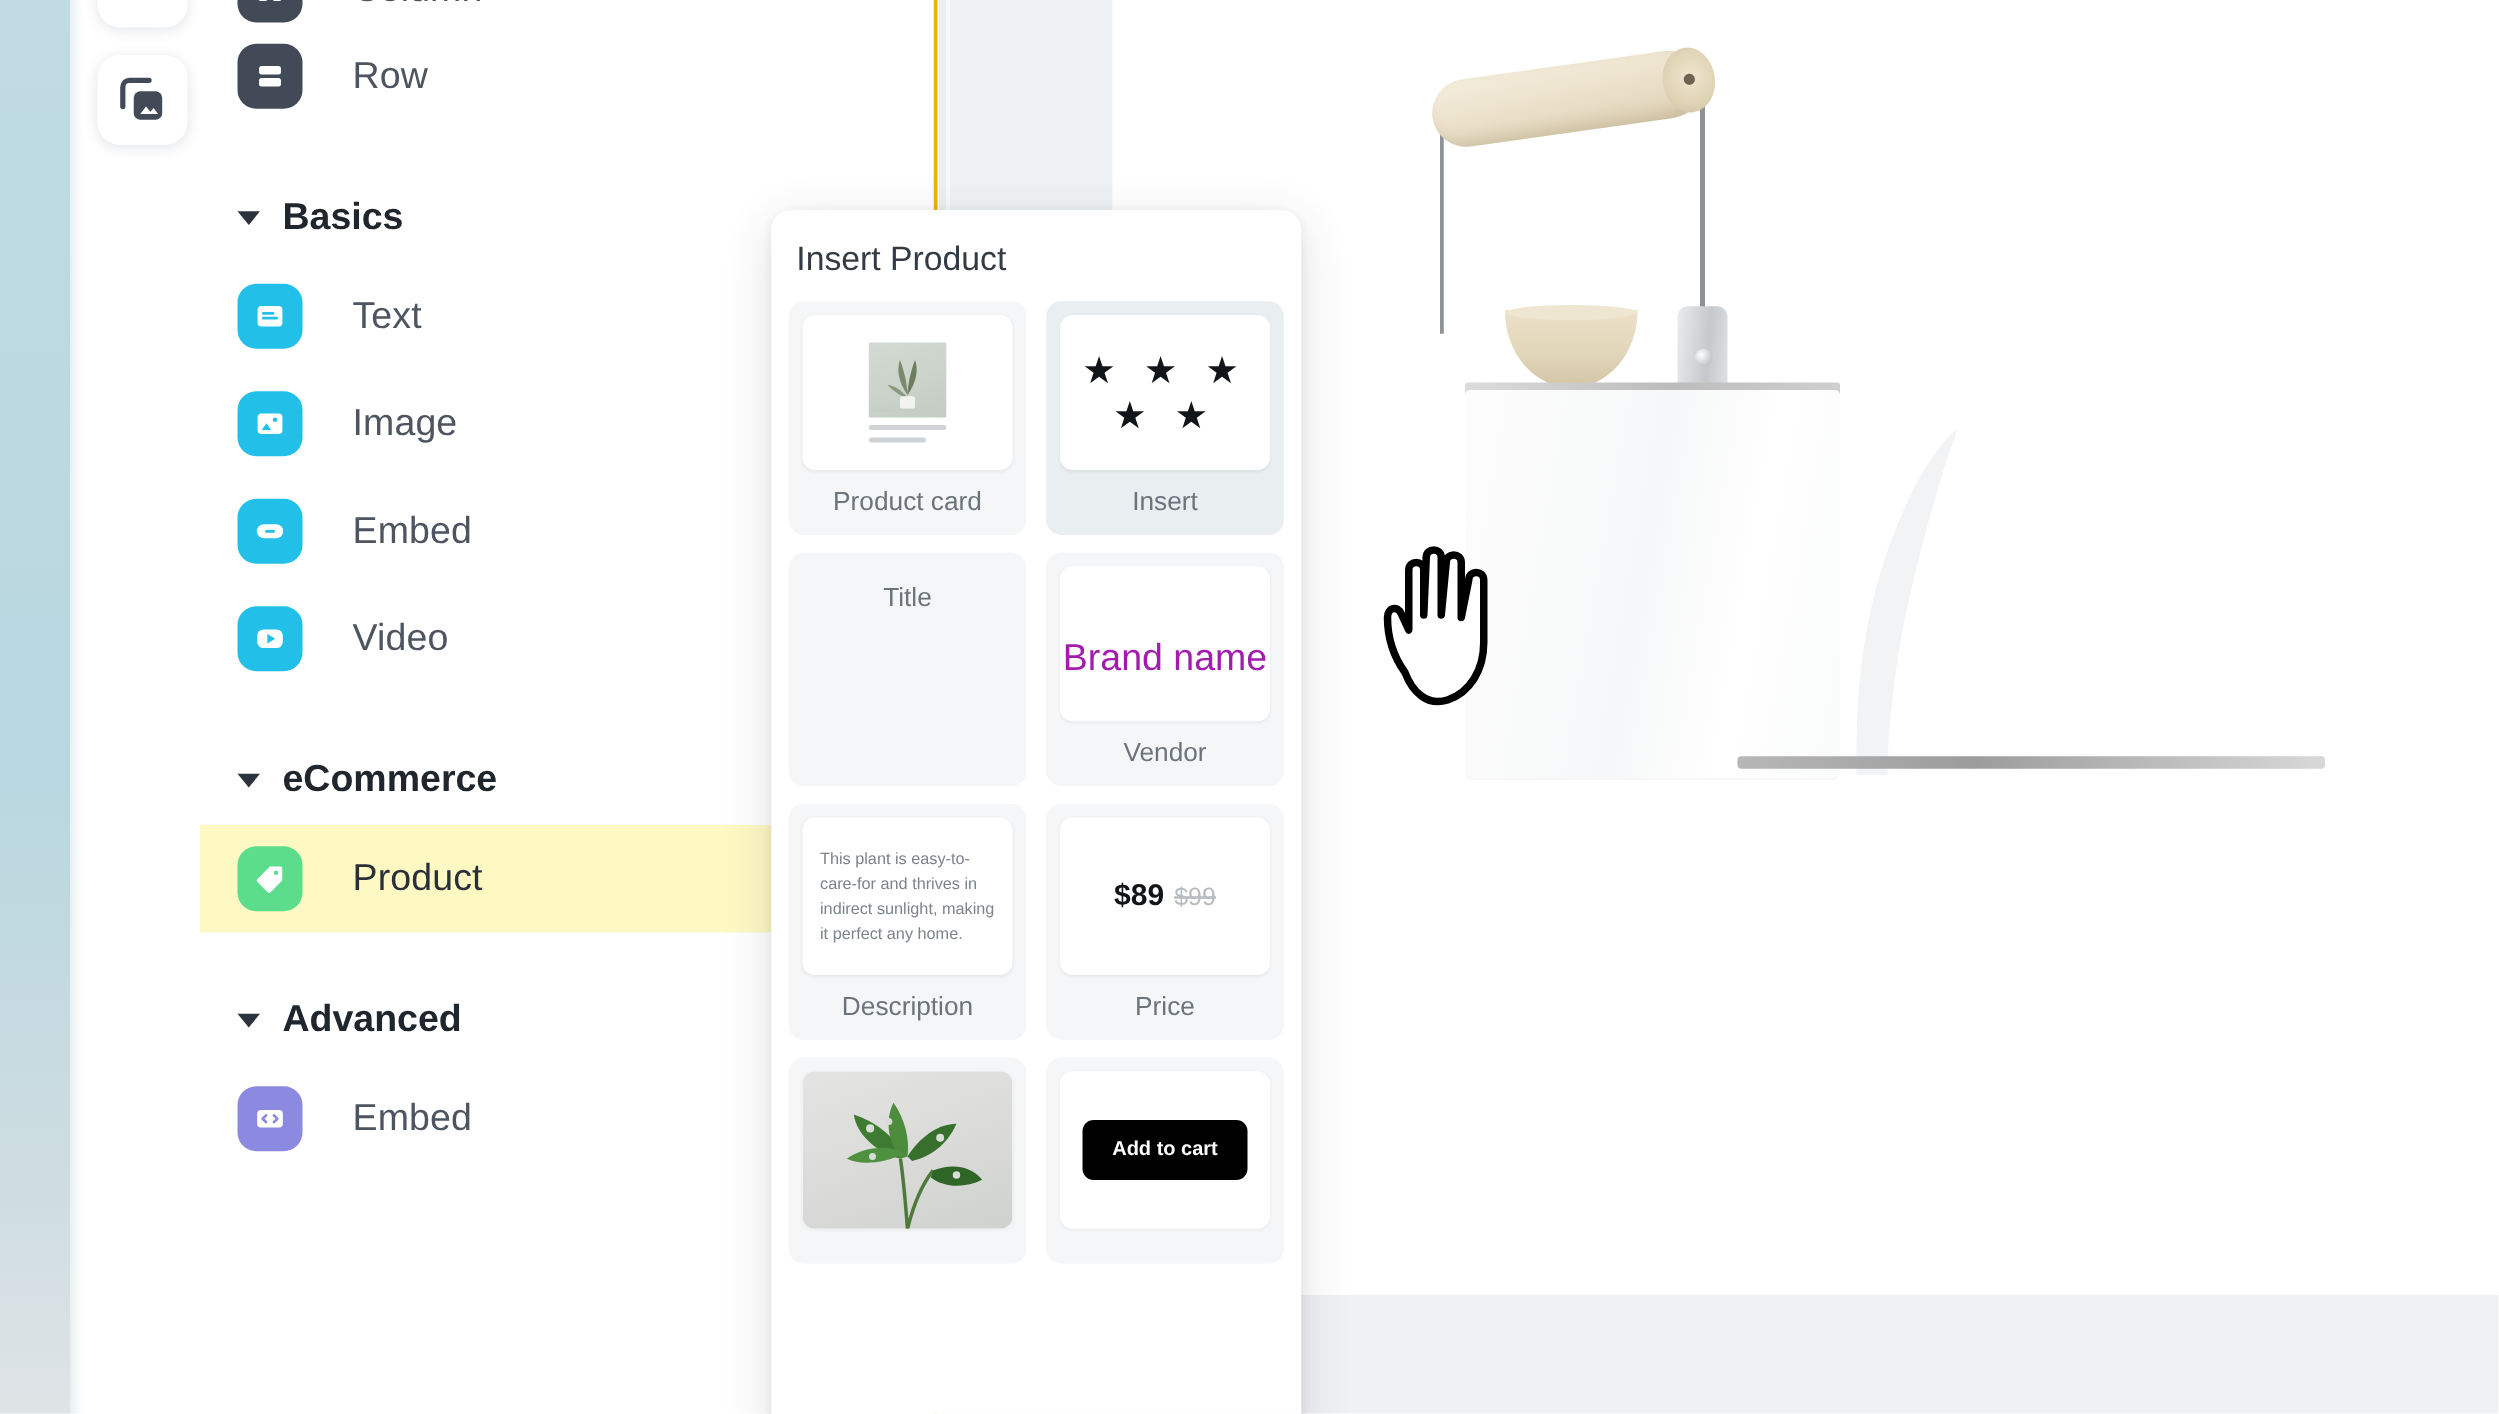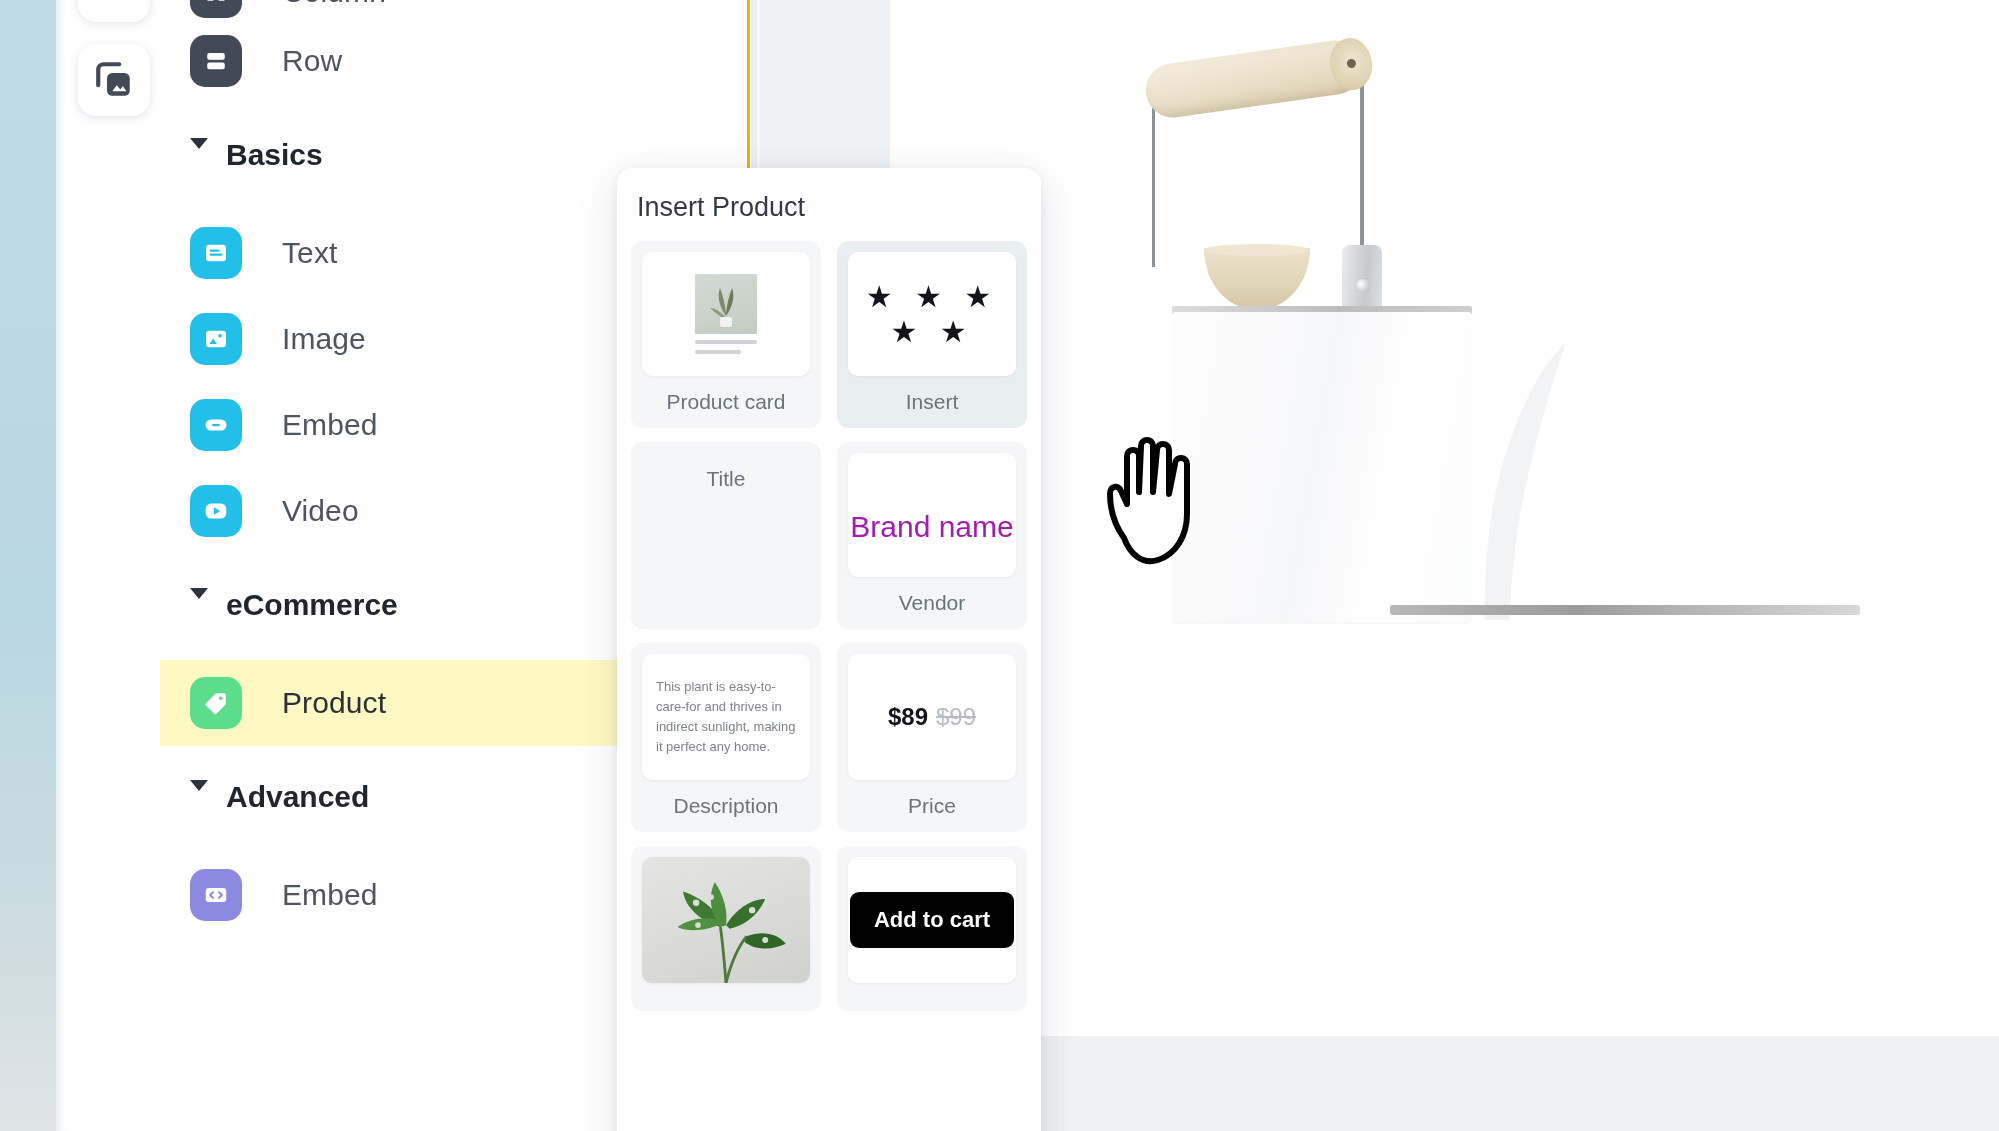--- a/index.html
+++ b/index.html
@@ -54,21 +54,21 @@
   .grp-icon.dark  { background: #434a57; }
   .grp-icon.cyan  { background: #22c0e8; }
   .grp-icon.green { background: #5cdd8b; }
   .grp-icon.purp  { background: #8b8ae0; }
   .grp-label {
     margin-left: 40px; font-size: 30px; color: #4d5560; letter-spacing: .1px;
   }
   .grp-row.selected .grp-label { color: #2a3039; }
 
   .section-head {
-    display: flex; align-items: flex-start; height: 72px; padding-left: 30px;
+    display: flex; align-items: center; height: 72px; padding-left: 30px;
     cursor: pointer;
   }
   .caret {
     width: 0; height: 0; margin-right: 18px;
     border-left: 9px solid transparent; border-right: 9px solid transparent;
     border-top: 11px solid #2d333c;
   }
   .section-title { font-size: 30px; font-weight: bold; color: #20262e; }
   .spacer-md { height: 34px; }
 
@@ -212,30 +212,30 @@
 
   .ttl { font-size: 24px; font-weight: bold; color: #14181d; }
   .vnd { font-size: 30px; color: #a21caf; margin-top: 24px; }
 
   .desc {
     font-size: 13px; line-height: 1.55; color: #7c838a;
     text-align: left; padding: 0 14px; width: 100%;
   }
 
   .price-now { font-size: 24px; font-weight: bold; color: #11151a; }
-  .price-old { font-size: 24px; color: #b7bcc1; text-decoration: line-through; margin-left: 8px; }
+  .price-old { font-size: 20px; color: #b7bcc1; text-decoration: line-through; margin-left: 8px; }
 
   .plant-photo {
     width: 100%; height: 100%;
     background: linear-gradient(160deg,#e4e4e2 0%,#dadbd8 55%,#cfd1ce 100%);
     position: relative;
   }
 
   .cart-btn {
-    background: #000000; color: #ffffff; font-size: 22px; font-weight: bold;
+    background: #000000; color: #ffffff; font-size: 16px; font-weight: bold;
     border-radius: 9px; padding: 15px 24px; cursor: pointer;
   }
 
   
   .cursor { position: absolute; left: 1100px; top: 430px; width: 120px; height: 135px; }
 </style>
 </head>
 <body>
 
 <div id="app">

